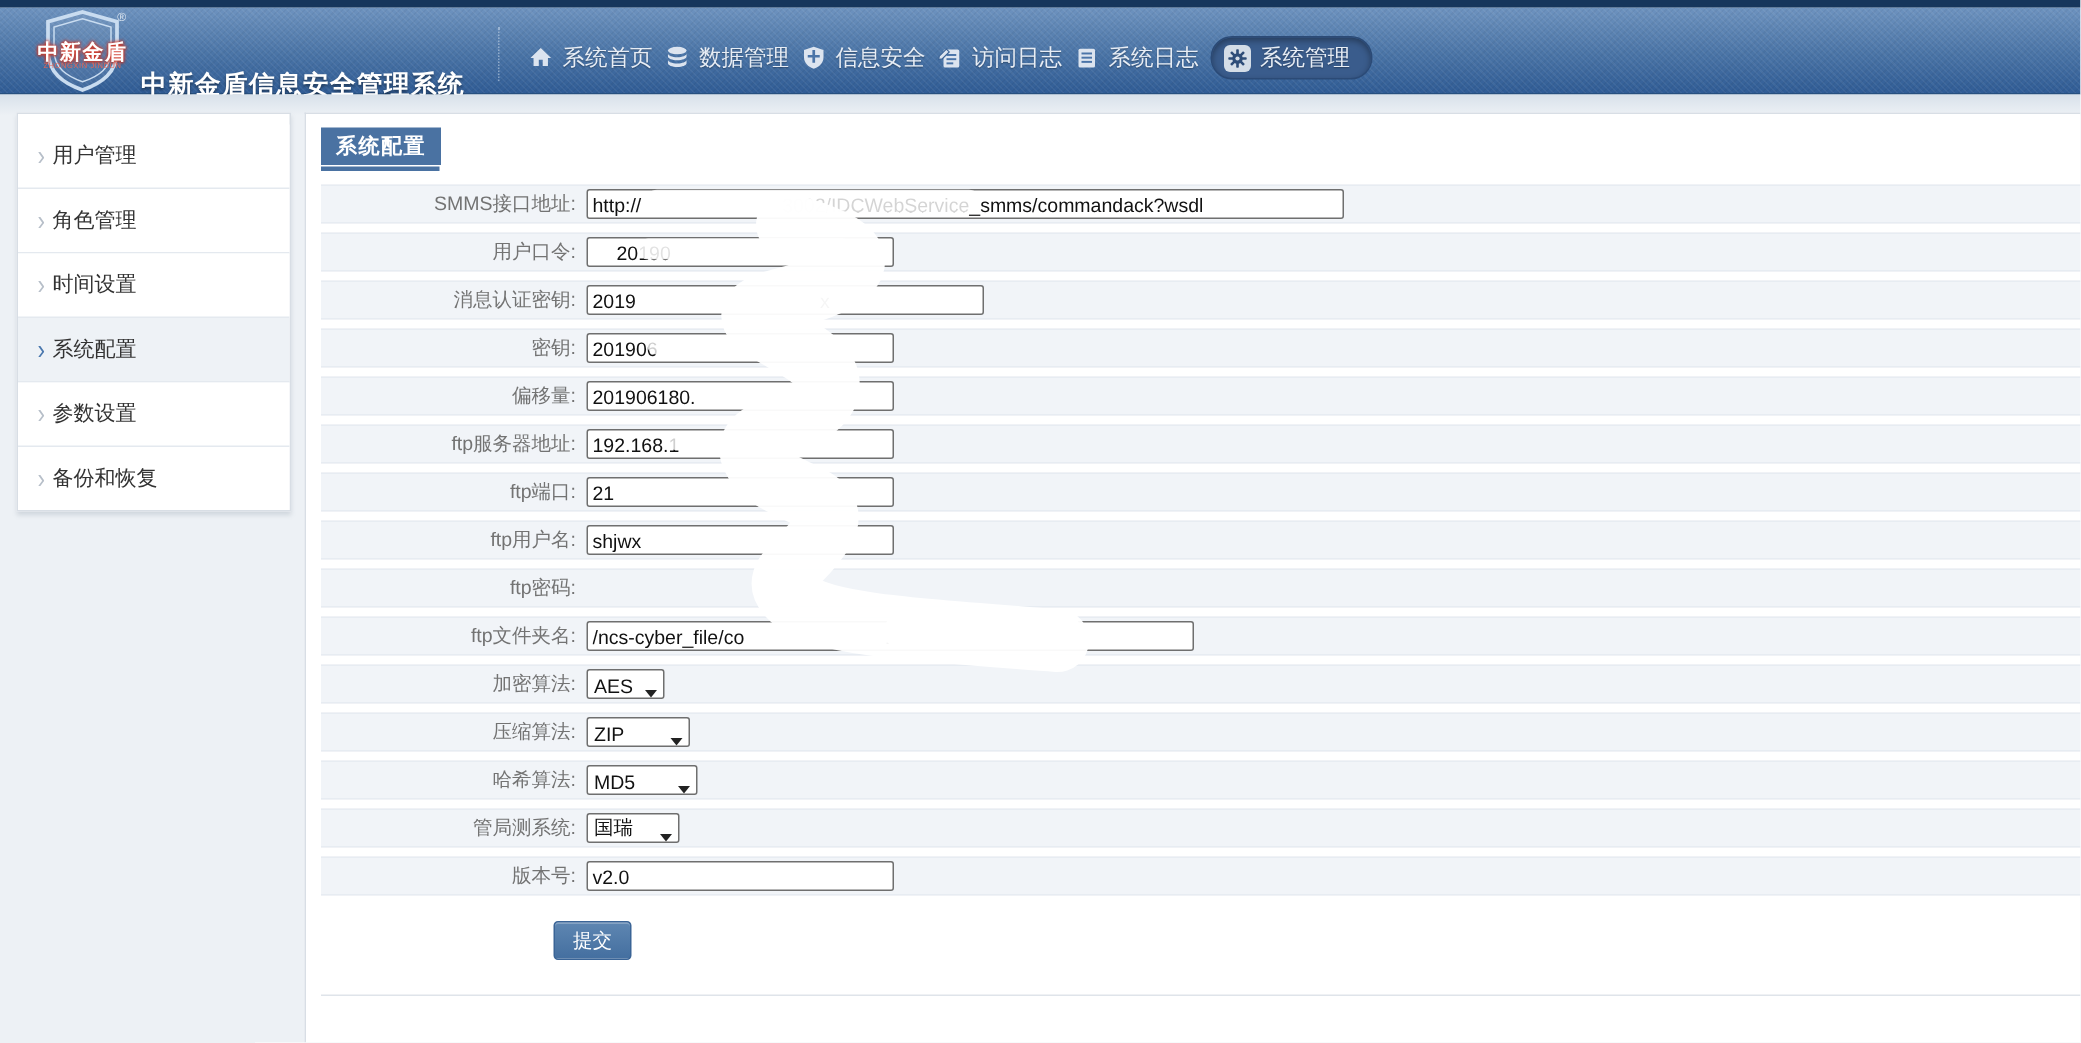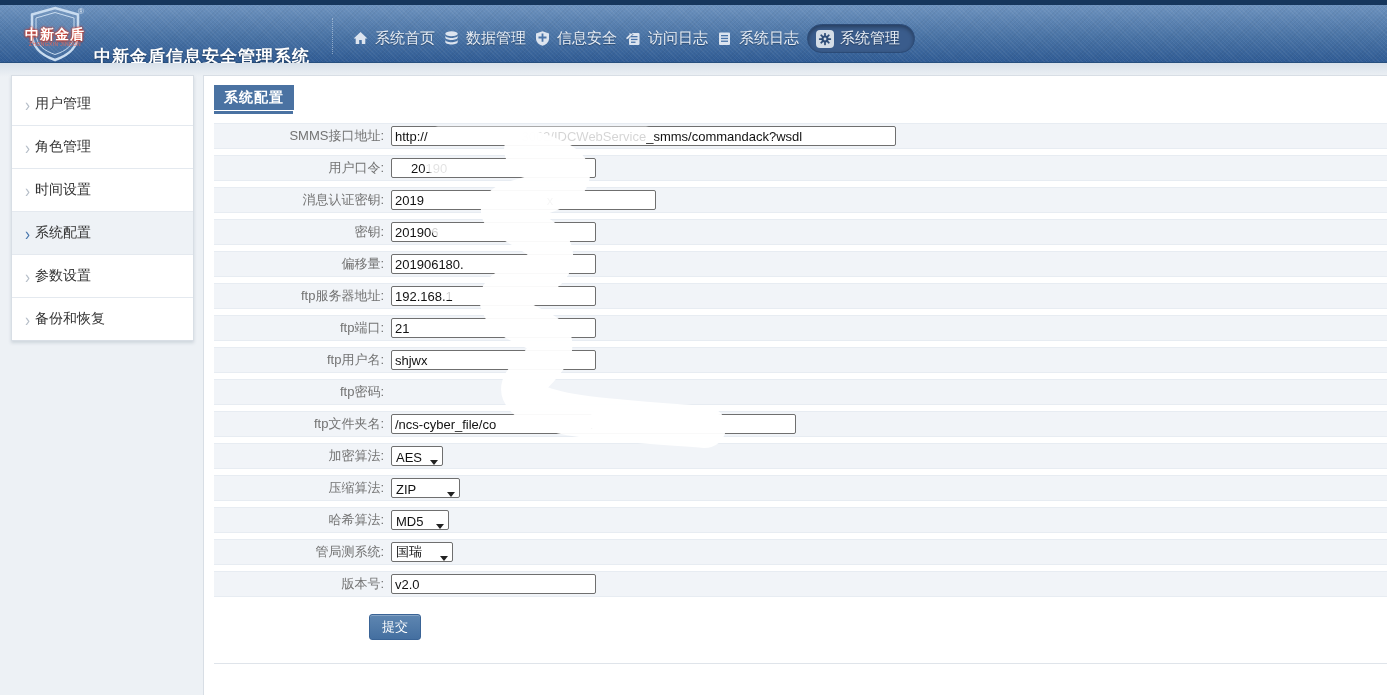--- a/index.html
+++ b/index.html
@@ -258,21 +258,21 @@
     <div class="frow">
       <div class="flabel">压缩算法:</div>
       <div class="fselect" style="width:69px">
         <span>ZIP</span>
         <span class="caret"></span>
       </div>
     </div>
 
     <div class="frow">
       <div class="flabel">哈希算法:</div>
-      <div class="fselect" style="width:58px">
+      <div class="fselect" style="width:74px">
         <span>MD5</span>
         <span class="caret"></span>
       </div>
     </div>
 
     <div class="frow">
       <div class="flabel">管局测系统:</div>
       <div class="fselect" style="width:62px">
         <span>国瑞</span>
         <span class="caret"></span>

